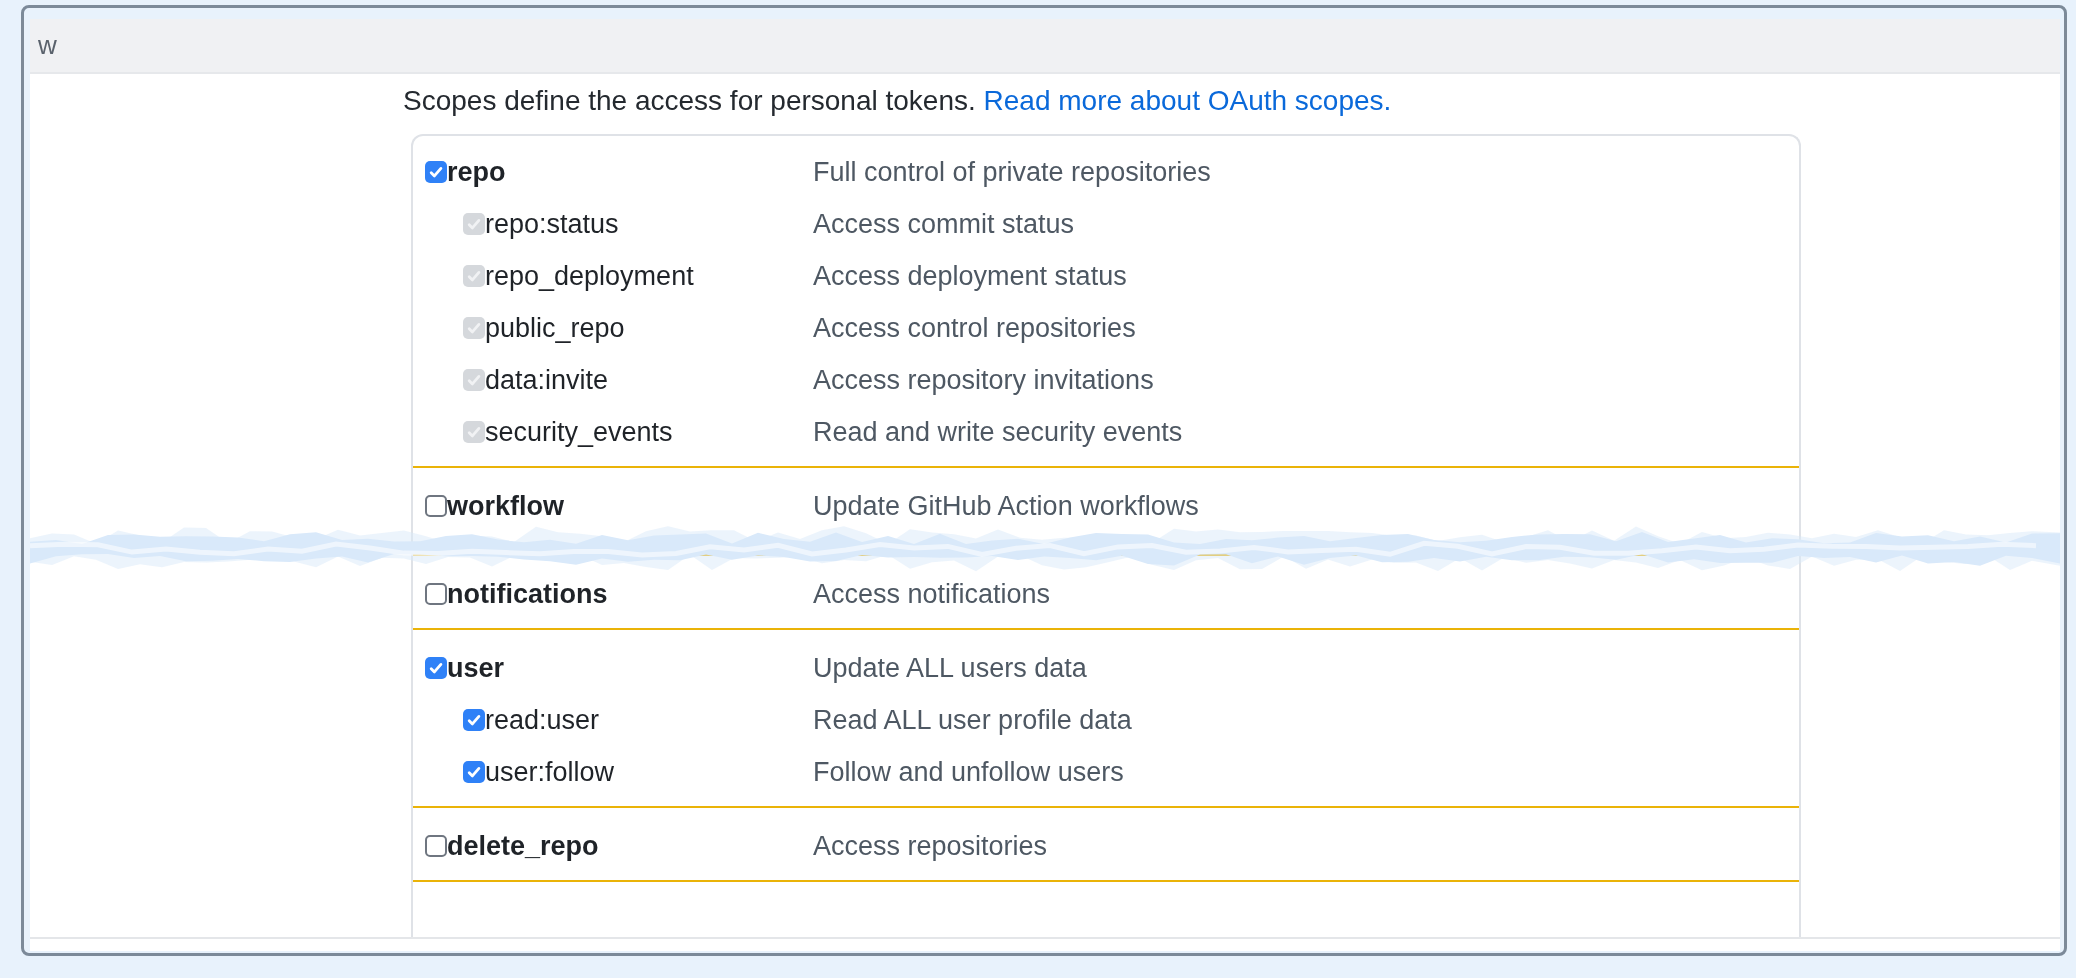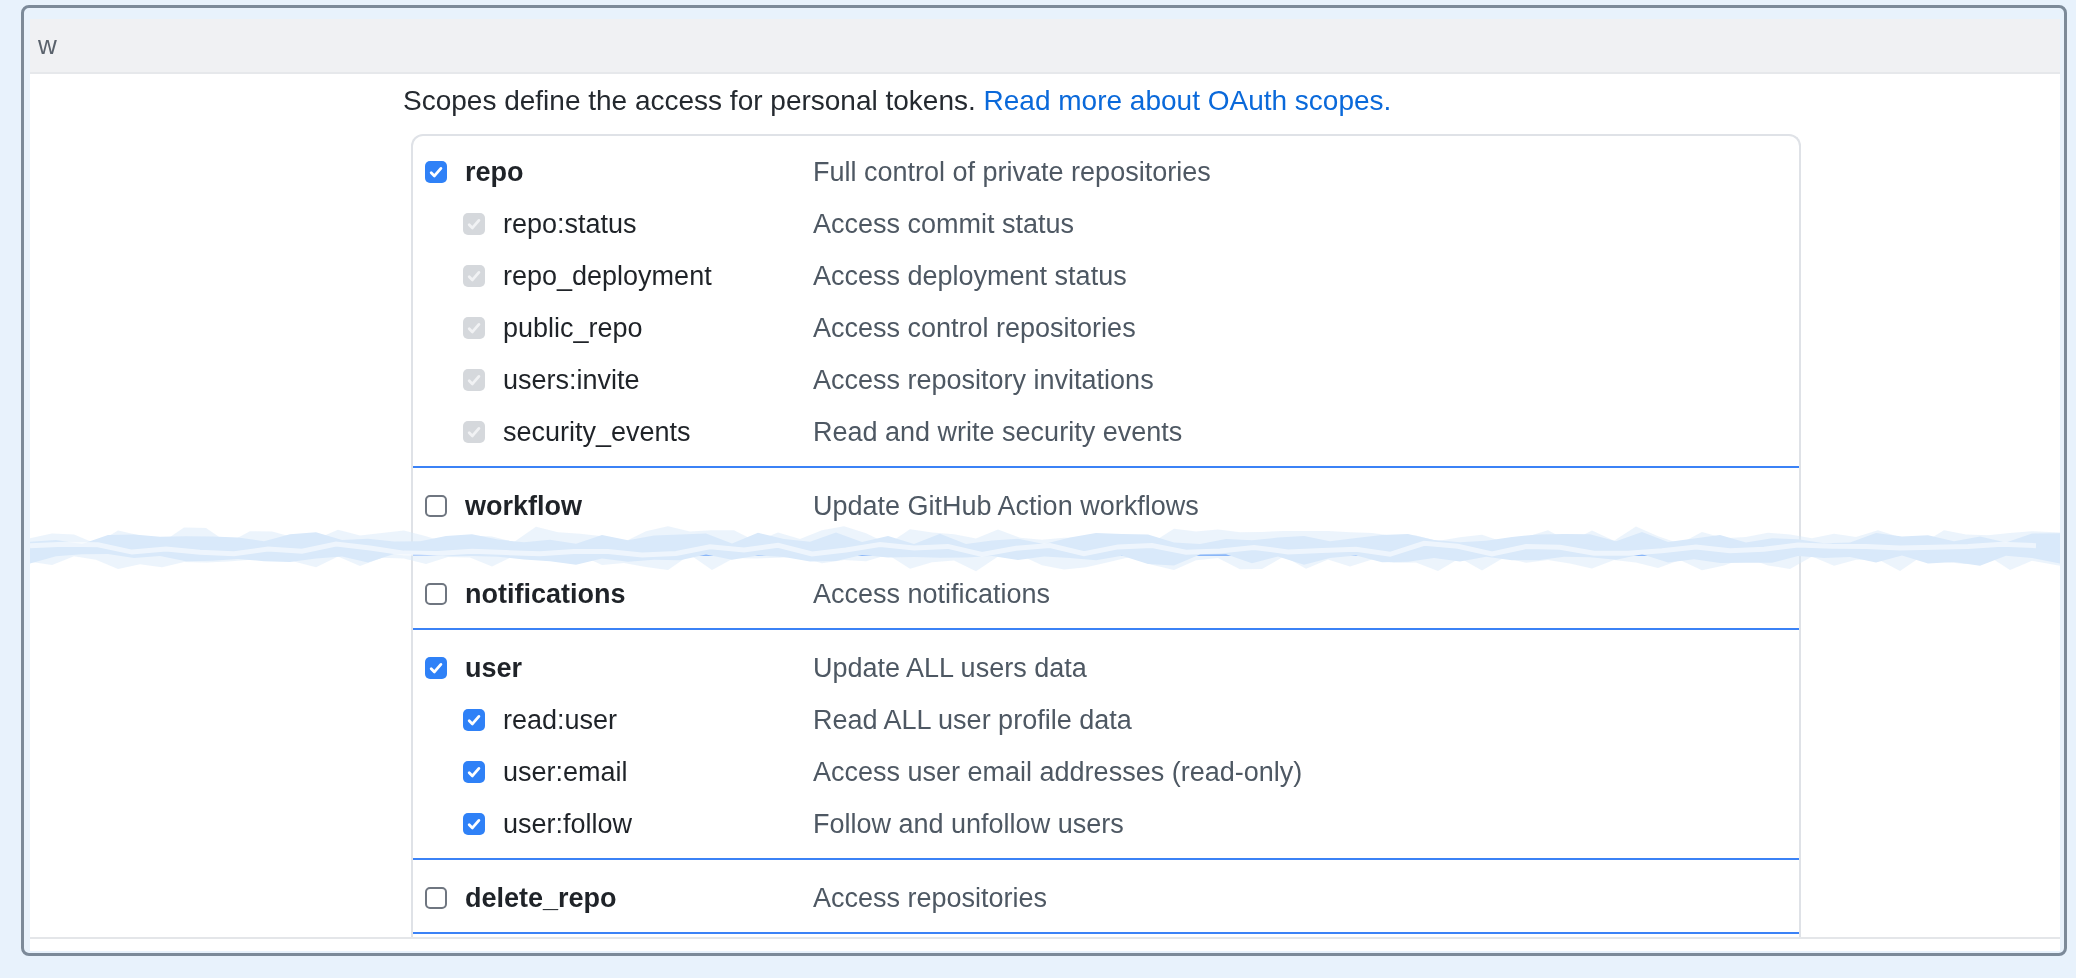--- a/index.html
+++ b/index.html
@@ -23,39 +23,39 @@
     white-space:nowrap;text-align:center;}
   .intro a{color:var(--link,#0a69da);text-decoration:none;cursor:pointer;}
 
   
   #scopes-box{position:absolute;left:381px;top:115px;width:1390px;height:803px;
     box-sizing:border-box;border:2px solid #dfe2e7;border-bottom:none;
     border-radius:12px 12px 0 0;background:#fff;overflow:hidden;}
 
   .group{padding:12px 0 8px 0;}
   .group.first{padding-top:10px;}
-  .group.bt{border-top:2px solid #3b82f6;}
+  .group.bt{border-top:2px solid #eab308;}
   .gap{height:14px;}
   .group.partial{height:10px;padding:0;}
 
   .row{display:flex;align-items:center;height:52px;position:relative;cursor:default;}
 
   .cb{box-sizing:border-box;width:22px;height:22px;border-radius:5px;flex:none;
     display:flex;align-items:center;justify-content:center;}
   .row.l1  .cb{margin-left:12px;}
   .row.sub .cb{margin-left:50px;}
   .cb.checked{background:var(--accent,#2f81f7);cursor:pointer;}
   .cb.checked svg{stroke:#ffffff;}
   .cb.checked-disabled{background:#d5d8dc;}
   .cb.checked-disabled svg{stroke:#f1f2f4;}
   .cb.unchecked{background:#fff;border:2px solid #6f7680;cursor:pointer;}
   .cb svg{width:16px;height:16px;fill:none;stroke-width:2.8;
     stroke-linecap:round;stroke-linejoin:round;}
 
-  .name{margin-left:18px;font-size:27px;color:#1f2328;white-space:nowrap;}
+  .name{font-size:27px;color:#1f2328;white-space:nowrap;}
   .row.l1 .name{font-weight:bold;}
   .desc{position:absolute;left:400px;font-size:27px;color:#4e5863;white-space:nowrap;}
 
   
   #torn-band{position:absolute;left:0;top:506px;z-index:5;display:block;}
 
   
   .page-bottom-divider{position:absolute;left:0;top:918px;width:100%;height:2px;
     background:#e4e6e9;}
 </style>
@@ -108,21 +108,21 @@
             </span>
             <span class="name">public_repo</span>
             <span class="desc">Access control repositories</span>
           </div>
           <div class="row sub">
             <span class="cb checked-disabled">
               <svg viewBox="0 0 16 16">
                 <path d="M3.2 8.7 L6.4 11.9 L12.9 4.4"></path>
               </svg>
             </span>
-            <span class="name">users:invite</span>
+            <span class="name">data:invite</span>
             <span class="desc">Access repository invitations</span>
           </div>
           <div class="row sub">
             <span class="cb checked-disabled">
               <svg viewBox="0 0 16 16">
                 <path d="M3.2 8.7 L6.4 11.9 L12.9 4.4"></path>
               </svg>
             </span>
             <span class="name">security_events</span>
             <span class="desc">Read and write security events</span>
@@ -161,29 +161,20 @@
             </span>
             <span class="name">read:user</span>
             <span class="desc">Read ALL user profile data</span>
           </div>
           <div class="row sub">
             <span class="cb checked">
               <svg viewBox="0 0 16 16">
                 <path d="M3.2 8.7 L6.4 11.9 L12.9 4.4"></path>
               </svg>
             </span>
-            <span class="name">user:email</span>
-            <span class="desc">Access user email addresses (read-only)</span>
-          </div>
-          <div class="row sub">
-            <span class="cb checked">
-              <svg viewBox="0 0 16 16">
-                <path d="M3.2 8.7 L6.4 11.9 L12.9 4.4"></path>
-              </svg>
-            </span>
             <span class="name">user:follow</span>
             <span class="desc">Follow and unfollow users</span>
           </div>
         </div>
         <div class="group bt">
           <div class="row l1">
             <span class="cb unchecked"></span>
             <span class="name">delete_repo</span>
             <span class="desc">Access repositories</span>
           </div>

